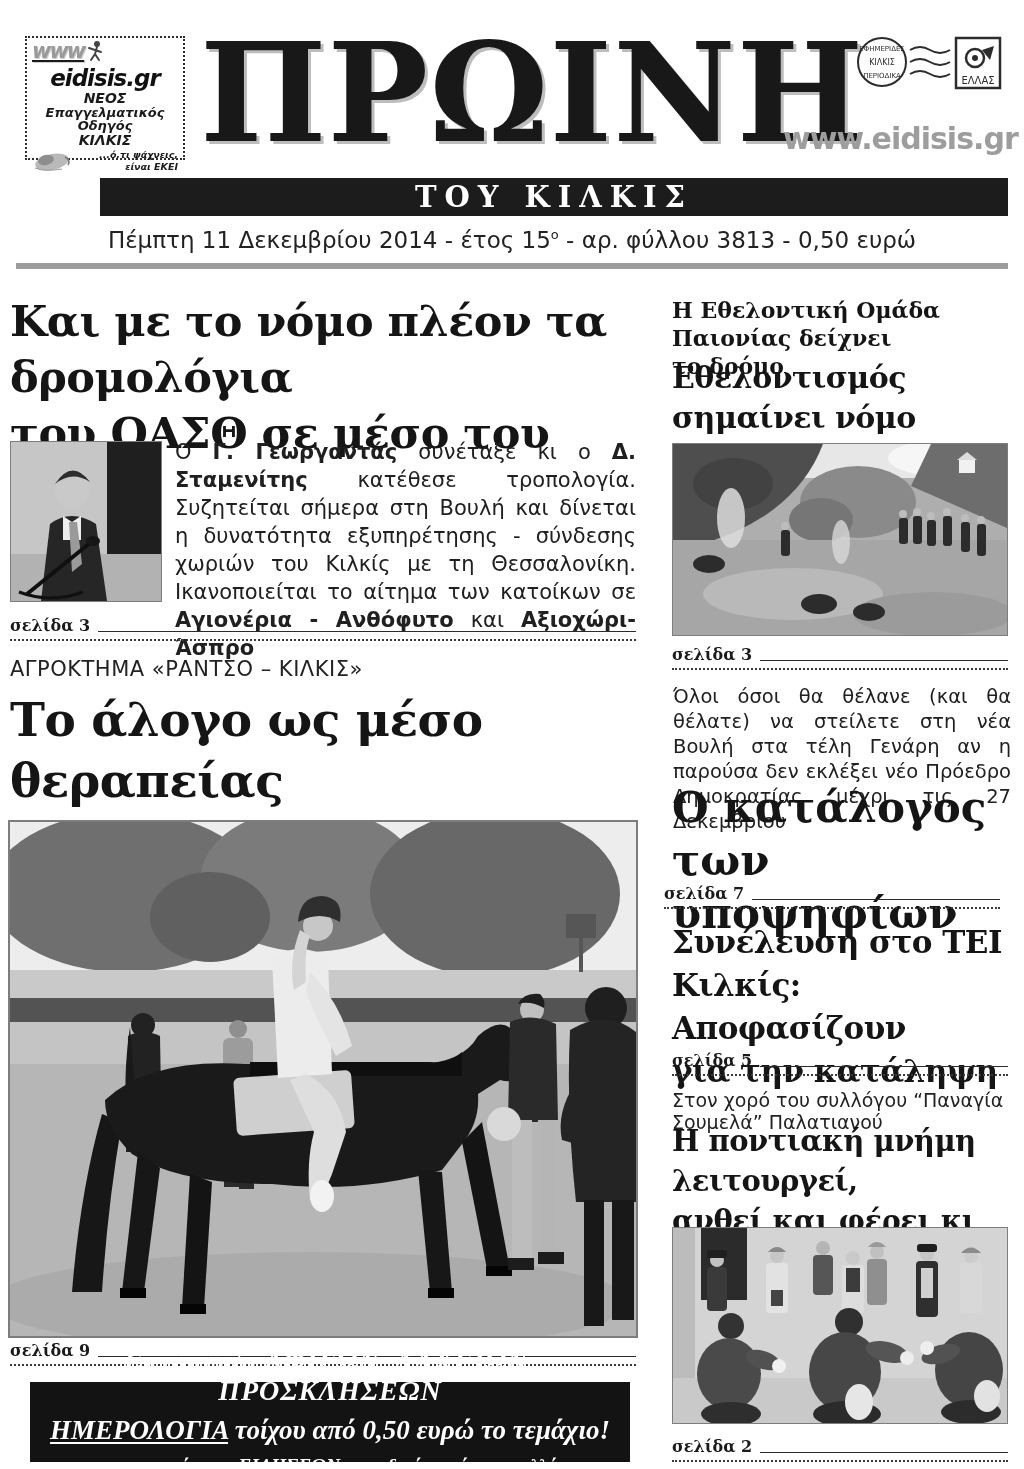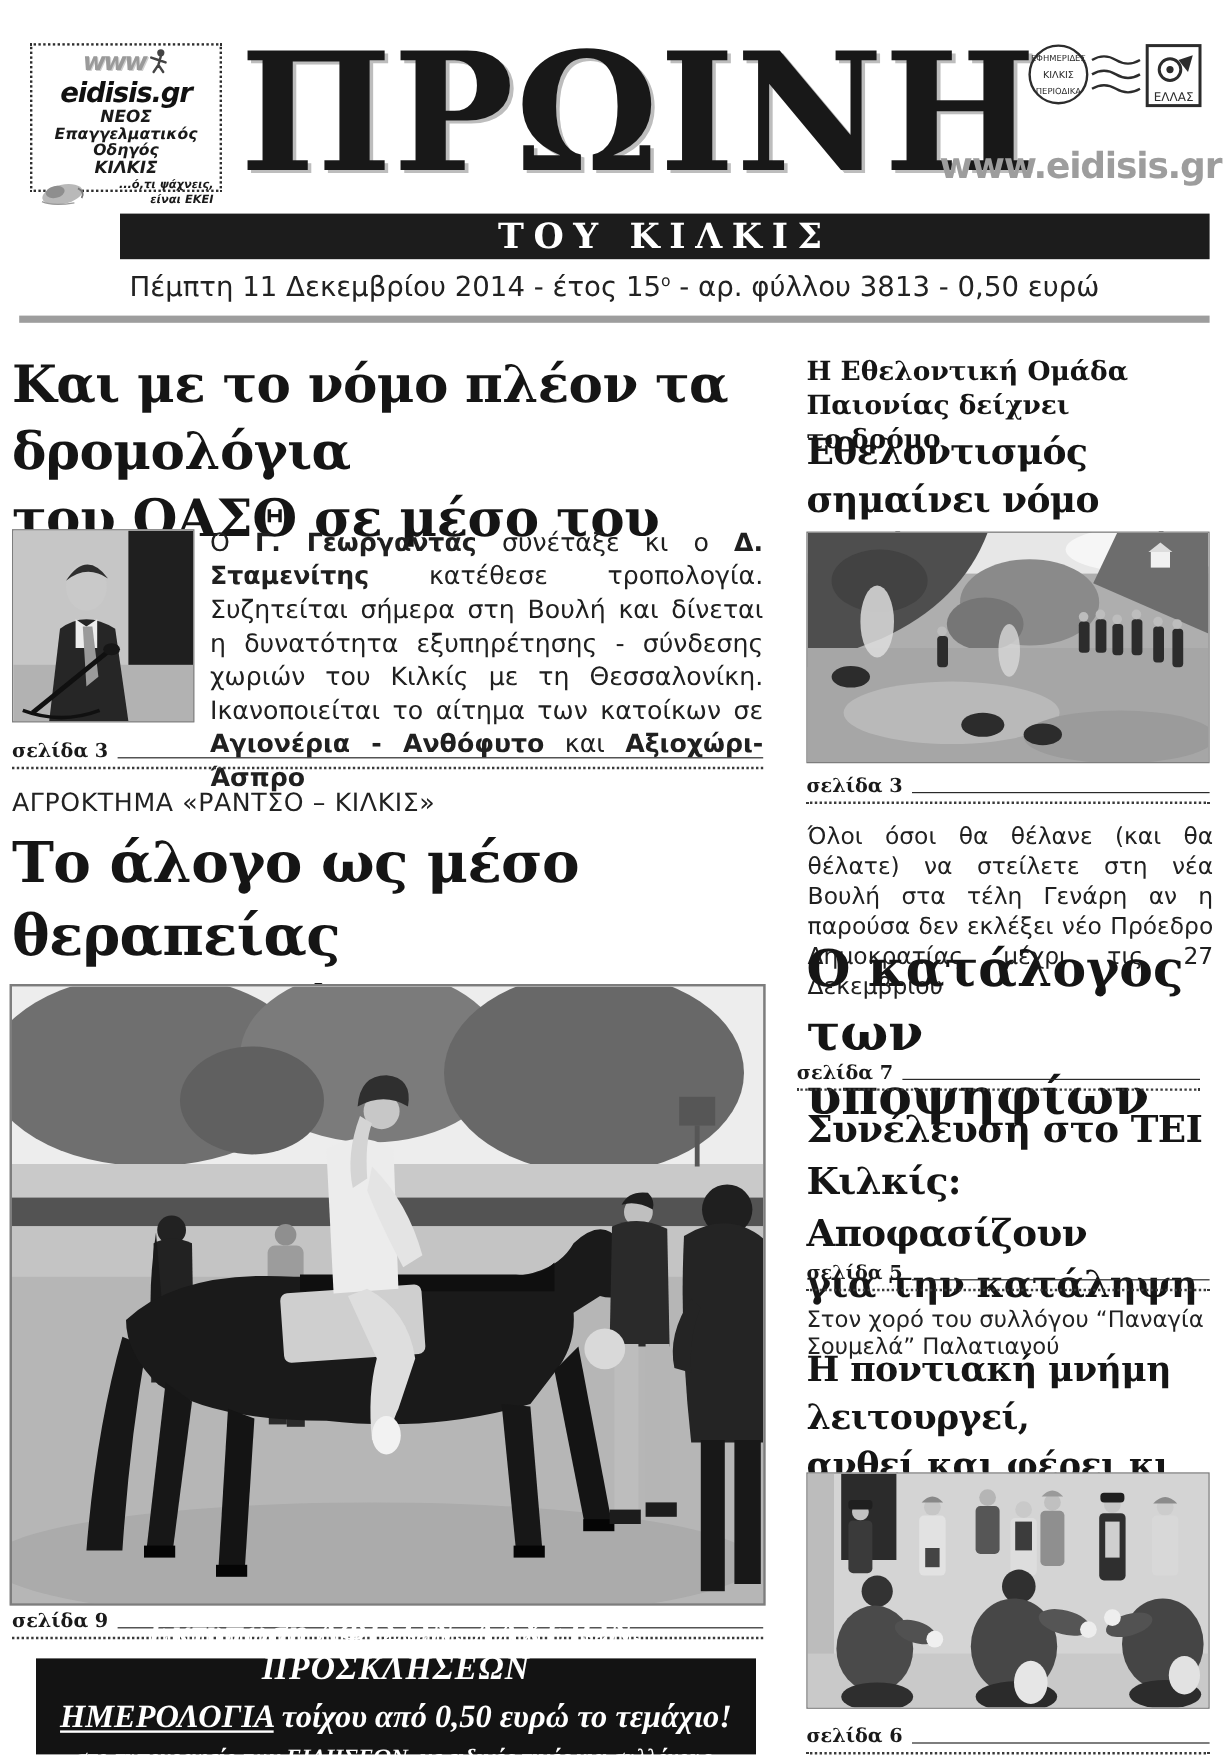--- a/index.html
+++ b/index.html
@@ -3,21 +3,21 @@
 <meta charset="utf-8">
 <style>
   html,body{margin:0;padding:0;background:#ffffff;}
   #page{position:relative;width:1024px;height:1469px;background:#ffffff;
         font-family:"DejaVu Sans",sans-serif;color:#1a1a1a;overflow:hidden;}
 
   
   .adbox{position:absolute;left:25px;top:36px;width:160px;height:124px;
          border:2px dotted #2e2e2e;box-sizing:border-box;padding:2px 5px;
          text-align:center;line-height:1.05;}
-  .adbox .wwwrow{display:flex;align-items:flex-start;justify-content:center;gap:2px;height:26px;}
+  .adbox .wwwrow{display:flex;align-items:flex-start;gap:2px;height:26px;text-decoration:underline;}
   .adbox .www{font-weight:bold;font-style:italic;color:#9a9a9a;font-size:21px;letter-spacing:-2px;
               text-shadow:1px 1px 0 #cfcfcf;}
   .adbox .site{font-size:23px;font-weight:bold;font-style:italic;letter-spacing:-1px;color:#111;}
   .adbox .l1{font-size:14px;font-weight:bold;font-style:italic;margin-top:1px;}
   .adbox .l2{font-size:13px;font-weight:bold;font-style:italic;}
   .adbox .l3{font-size:14px;font-weight:bold;font-style:italic;}
   .adbox .tagrow{display:flex;align-items:flex-end;justify-content:space-between;margin-top:1px;}
   .adbox .tag{font-size:9.5px;font-style:italic;font-weight:bold;text-align:right;line-height:1.25;}
 
   .masthead{position:absolute;left:200px;top:18px;width:600px;height:152px;
@@ -406,17 +406,17 @@
             <ellipse cx="6" cy="34" rx="20" ry="9" fill="#525252" transform="rotate(-16 6 34)"></ellipse>
             <circle cx="-8" cy="28" r="7" fill="#eeeeee"></circle>
             <ellipse cx="36" cy="92" rx="30" ry="12" fill="#2c2c2c"></ellipse>
             <ellipse cx="52" cy="76" rx="13" ry="16" fill="#e2e2e2"></ellipse>
           </g>
       </g>
     </svg>
   </div>
 
   <div class="pageref pr-s4">
-    <span class="lbl">σελίδα 6</span>
+    <span class="lbl">σελίδα 2</span>
     <span class="line"></span>
   </div>
 
 </div>
 
 </body></html>

